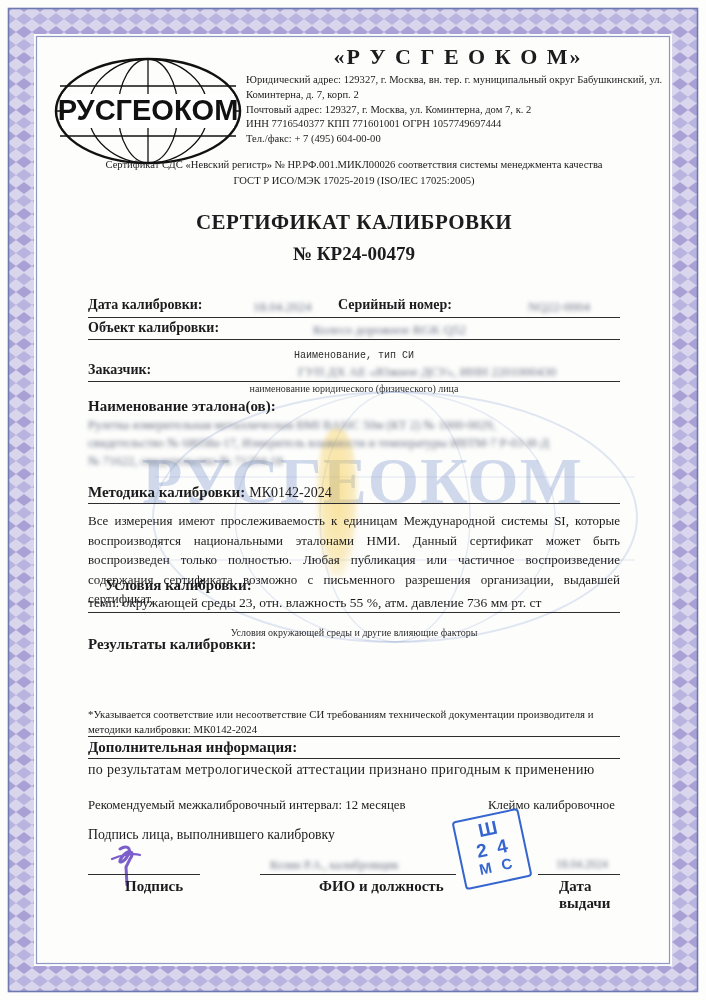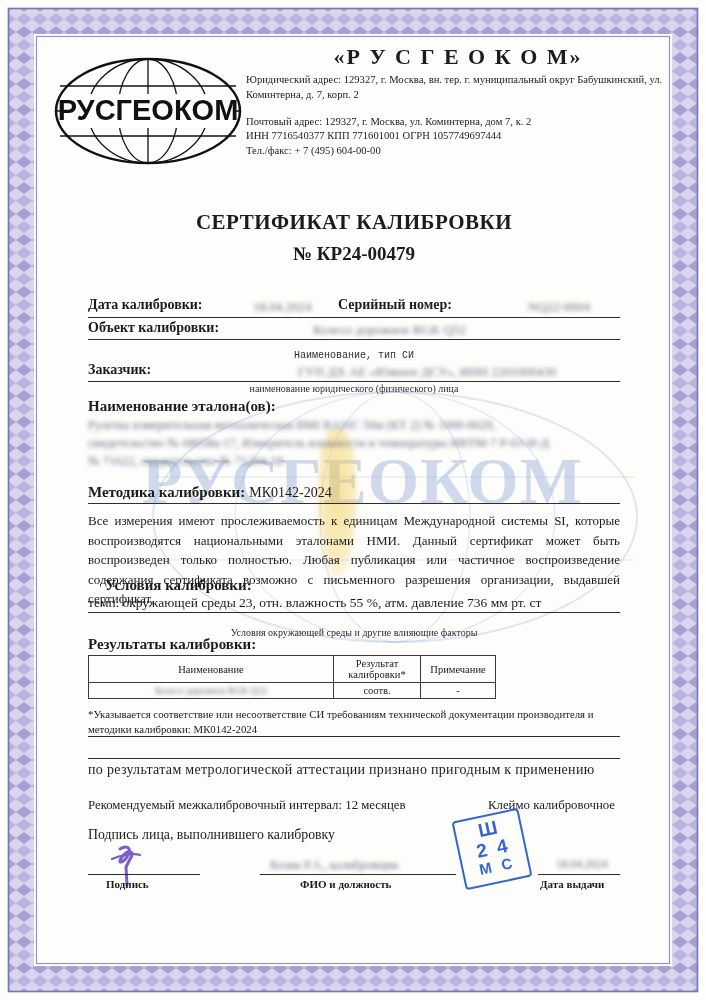--- a/index.html
+++ b/index.html
@@ -19,21 +19,21 @@
   .brand{font-size:22px;font-weight:bold;letter-spacing:2px;text-align:center;white-space:nowrap;}
   .ctype{font-size:14.5px;font-weight:bold;border-bottom:2px solid #111;padding-bottom:1px;margin-top:3px;white-space:nowrap;}
   .addr{font-size:10.6px;line-height:1.4;margin-top:3px;}
   .accr{font-size:10.6px;text-align:center;line-height:1.5;}
   .title1{font-size:21px;font-weight:bold;text-align:center;letter-spacing:.5px;}
   .title2{font-size:19px;font-weight:bold;text-align:center;margin-top:8px;}
   .para{font-size:13px;line-height:1.5;text-align:justify;}
   table.res{border-collapse:collapse;font-size:10.5px;}
   table.res th, table.res td{border:1px solid #3a3a3c;text-align:center;font-weight:normal;padding:2px 4px;}
   .footnote{font-size:10.8px;line-height:1.35;}
-  .small-b{font-weight:bold;font-size:11px;}
+  .small-b{font-weight:bold;font-size:15px;margin-left:19px;}
   .sig-line{position:absolute;border-top:1px solid #2e2e30;}
   #stamp{
     position:absolute;width:64px;height:66px;border:2.5px solid #3565cf;border-radius:4px;
     transform:rotate(-12deg);color:#3565cf;font-family:"Liberation Sans",sans-serif;
     font-size:19px;font-weight:bold;text-align:center;line-height:1.05;background:rgba(255,255,255,.0);
   }
   #stamp .srow{display:flex;justify-content:center;gap:10px;}
   #wm-text{
     font-size:66px;font-weight:bold;letter-spacing:1px;color:rgba(116,143,199,.32);
     font-family:"Liberation Serif",serif;white-space:nowrap;
@@ -83,27 +83,31 @@
   <line x1="8" y1="30" x2="184" y2="30" stroke="#111" stroke-width="1.3"></line>
   <line x1="4" y1="55" x2="188" y2="55" stroke="#111" stroke-width="1.3"></line>
   <line x1="8" y1="80" x2="184" y2="80" stroke="#111" stroke-width="1.3"></line>
   <rect x="10" y="38" width="172" height="34" fill="#fff"></rect>
   <text x="96" y="64" text-anchor="middle" font-family="Liberation Sans, sans-serif" font-size="29" font-weight="bold" fill="#111">РУСГЕОКОМ</text>
 </svg>
 
 <div class="abs" style="left:246px;top:44px;width:424px;z-index:2;">
   <div class="brand">«Р У С Г Е О К О М»</div>
   <div class="addr">Юридический адрес: 129327, г. Москва, вн. тер. г. муниципальный округ Бабушкинский, ул. Коминтерна, д. 7, корп. 2</div>
-  <div class="addr" style="margin-top:12px;">Почтовый адрес: 129327, г. Москва, ул. Коминтерна, дом 7, к. 2</div>
+  <div class="addr" style="margin-top:0;">Почтовый адрес: 129327, г. Москва, ул. Коминтерна, дом 7, к. 2</div>
   <div class="addr" style="margin-top:0;">ИНН 7716540377 КПП 771601001 ОГРН 1057749697444</div>
   <div class="addr" style="margin-top:0;">Тел./факс: + 7 (495) 604-00-00</div>
 </div>
 
 <div id="content">
 
+  <div class="abs accr" style="left:0;top:157px;width:532px;">
+    <div>Сертификат СДС «Невский регистр» № НР.РФ.001.МИКЛ00026 соответствия системы менеджмента качества</div>
+    <div>ГОСТ Р ИСО/МЭК 17025-2019 (ISO/IEC 17025:2005)</div>
+  </div>
 
   <div class="abs" style="left:0;top:210px;width:532px;">
     <div class="title1">СЕРТИФИКАТ КАЛИБРОВКИ</div>
     <div class="title2">№ КР24-00479</div>
   </div>
 
   <div class="abs lbl" style="left:0;top:297px;">Дата калибровки:</div>
   <div class="abs val blur" style="left:165px;top:299px;">18.04.2024</div>
   <div class="abs lbl" style="left:250px;top:297px;">Серийный номер:</div>
   <div class="abs val blur" style="left:440px;top:299px;">NQ22-0004</div>
@@ -131,38 +135,25 @@
   <div class="hline" style="top:503px;"></div>
 
   <div class="abs para" style="left:0;top:511px;width:532px;">Все измерения имеют прослеживаемость к единицам Международной системы SI, которые воспроизводятся национальными эталонами НМИ. Данный сертификат может быть воспроизведен только полностью. Любая публикация или частичное воспроизведение содержания сертификата возможно с письменного разрешения организации, выдавшей сертификат.</div>
 
   <div class="abs lbl" style="left:17px;top:577px;font-size:15px;">Условия калибровки:</div>
   <div class="abs val" style="left:0;top:595px;font-size:13.5px;">темп. окружающей среды 23, отн. влажность 55 %, атм. давление 736 мм рт. ст</div>
   <div class="hline" style="top:612px;"></div>
   <div class="abs cap" style="top:627px;">Условия окружающей среды и другие влияющие факторы</div>
 
   <div class="abs lbl" style="left:0;top:636px;font-size:15px;">Результаты калибровки:</div>
-  <table class="res abs" style="left:0;top:655px;">
-    <tbody>
-        <tr>
-      <th style="width:236px;">Наименование</th>
-      <th style="width:78px;">Результат калибровки*</th>
-      <th style="width:66px;">Примечание</th>
-    </tr>
-    <tr>
-      <td class="blur" style="font-size:9.5px;">Колесо дорожное RGK Q52</td>
-      <td>соотв.</td>
-      <td>-</td>
-    </tr>
-  </tbody>
-    </table>
 
   <div class="abs footnote" style="left:0;top:707px;width:532px;">*Указывается соответствие или несоответствие СИ требованиям технической документации производителя и методики калибровки: МК0142-2024</div>
   <div class="hline" style="top:736px;"></div>
 
+  <div class="abs lbl" style="left:0;top:739px;font-size:15px;">Дополнительная информация:</div>
   <div class="hline" style="top:758px;"></div>
   <div class="abs val" style="left:0;top:762px;font-size:14px;letter-spacing:.3px;">по результатам метрологической аттестации признано пригодным к применению</div>
 
   <div class="abs val" style="left:0;top:798px;font-size:12.8px;">Рекомендуемый межкалибровочный интервал: 12 месяцев</div>
   <div class="abs val" style="left:400px;top:798px;font-size:12.8px;">Клеймо калибровочное</div>
 
   <div class="abs val" style="left:0;top:827px;font-size:13.8px;">Подпись лица, выполнившего калибровку</div>
 
   <svg class="abs" style="left:18px;top:843px;" width="60" height="44" viewBox="0 0 60 44">
     <path d="M14 6 C20 2 26 4 22 12 C18 20 10 22 16 14 C22 6 30 8 24 16 L20 24 L21 42" fill="none" stroke="#7b5ec9" stroke-width="3" stroke-linecap="round"></path>

